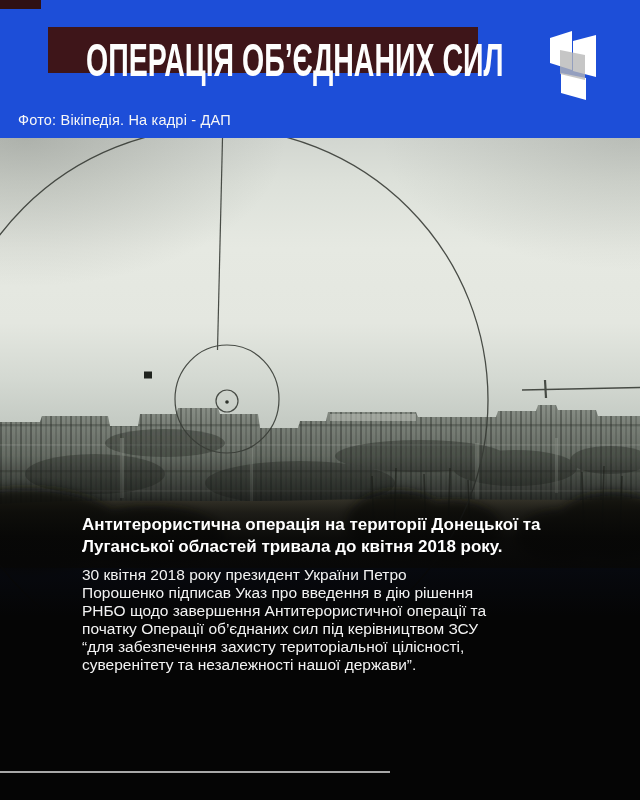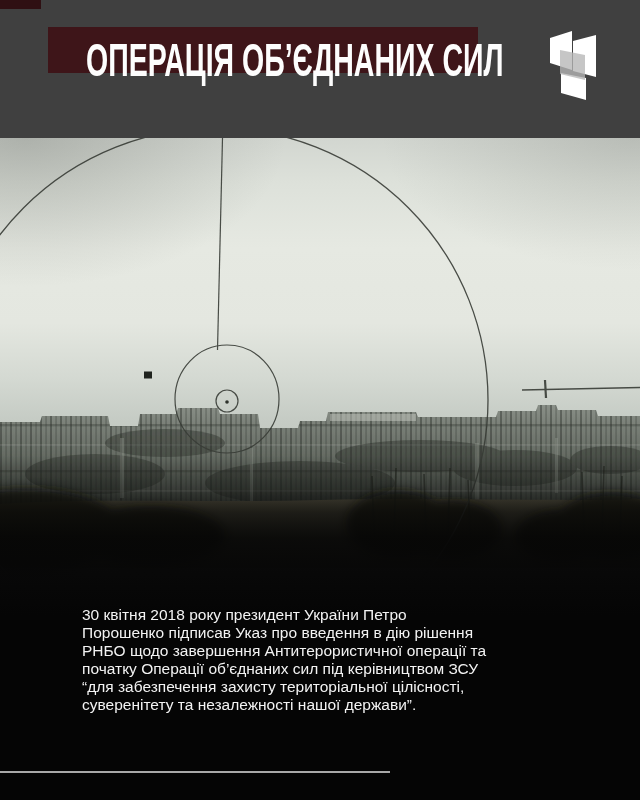--- a/index.html
+++ b/index.html
@@ -1,18 +1,18 @@
 <!DOCTYPE html>
 <html><head>
 <meta charset="utf-8">
 <style>
   html,body{margin:0;padding:0;background:#000;}
   .card{
     position:relative;width:640px;height:800px;overflow:hidden;
-    background:#404040;
+    background:#1d4ed8;
     font-family:"Liberation Sans","DejaVu Sans",sans-serif;
   }
   
   .corner-tag{position:absolute;left:0;top:0;width:41px;height:9px;background:#2f1013;}
   .banner{position:absolute;left:48px;top:27px;width:430px;height:46px;background:#3e1519;}
   .title{
     position:absolute;left:86px;top:36px;margin:0;
     font-size:46px;line-height:48px;font-weight:bold;color:#fdfdfd;
     letter-spacing:0;white-space:nowrap;
     transform:scale(.62,1);transform-origin:0 0;
@@ -37,21 +37,21 @@
     position:absolute;left:0;top:0;width:640px;height:662px;z-index:3;
     background:linear-gradient(180deg,
       rgba(5,5,5,0) 0,rgba(5,5,5,0) 318px,rgba(5,5,5,.35) 352px,
       rgba(5,5,5,.70) 374px,rgba(5,5,5,.90) 400px,rgba(6,6,6,.96) 432px,
       #050505 478px,#050505 100%);
   }
   
   .lead,.para{position:absolute;left:82px;width:502px;margin:0;white-space:pre-line;z-index:10;}
   .lead{top:514px;font-size:17px;line-height:21.5px;font-weight:bold;color:#ffffff;}
   .para{font-size:15.5px;line-height:18px;color:#f3f3f3;}
-  .p2{top:566px;margin-top:40px;}
+  .p2{top:566px;}
   .p3{top:684px;}
   .divider{position:absolute;left:0;top:771px;width:390px;height:2px;background:#c6c6c6;opacity:.85;z-index:10;}
 </style>
 </head>
 <body>
 
 <div class="card">
 
   <div class="corner-tag"></div>
   <div class="banner"></div>
@@ -59,20 +59,21 @@
 
   <div class="logo">
     <svg viewBox="0 0 50 75">
       <polygon points="2,8 24,1 24,40 2,33" fill="#ffffff"></polygon>
       <polygon points="25,11 48,5 48,47 25,41" fill="#ffffff"></polygon>
       <polygon points="13,43 38,48 38,70 13,63" fill="#ffffff"></polygon>
       <polygon points="12,20 37,25 37,50 12,44" fill="#b6b6b6" opacity="0.78"></polygon>
     </svg>
   </div>
 
+  <p class="credit">Фото: Вікіпедія. На кадрі - ДАП</p>
 
   <figure class="photo">
     <div class="sky"></div>
 
     <svg class="scene" viewBox="0 0 640 540">
       <defs>
         <linearGradient id="bgrad" gradientUnits="userSpaceOnUse" x1="0" y1="266" x2="0" y2="410">
           <stop offset="0" stop-color="#8a9088"></stop>
           <stop offset="0.18" stop-color="#767c74"></stop>
           <stop offset="0.45" stop-color="#5d635b"></stop>
@@ -148,20 +149,22 @@
         <line x1="522" y1="252" x2="640" y2="249.5" stroke-width="1.6"></line>
         <line x1="545" y1="242" x2="546" y2="260" stroke-width="2.2"></line>
       </g>
       <circle cx="227" cy="264" r="1.8" fill="#2e322c"></circle>
       <rect x="144" y="233.5" width="8" height="7" fill="#1f231e"></rect>
     </svg>
 
     <div class="shade"></div>
   </figure>
 
+  <p class="lead">Антитерористична операція на території Донецької та
+Луганської областей тривала до квітня 2018 року.</p>
   <p class="para p2">30 квітня 2018 року президент України Петро
 Порошенко підписав Указ про введення в дію рішення
 РНБО щодо завершення Антитерористичної операції та
 початку Операції об’єднаних сил під керівництвом ЗСУ
 “для забезпечення захисту територіальної цілісності,
 суверенітету та незалежності нашої держави”.</p>
 
   <div class="divider"></div>
 </div>
 

